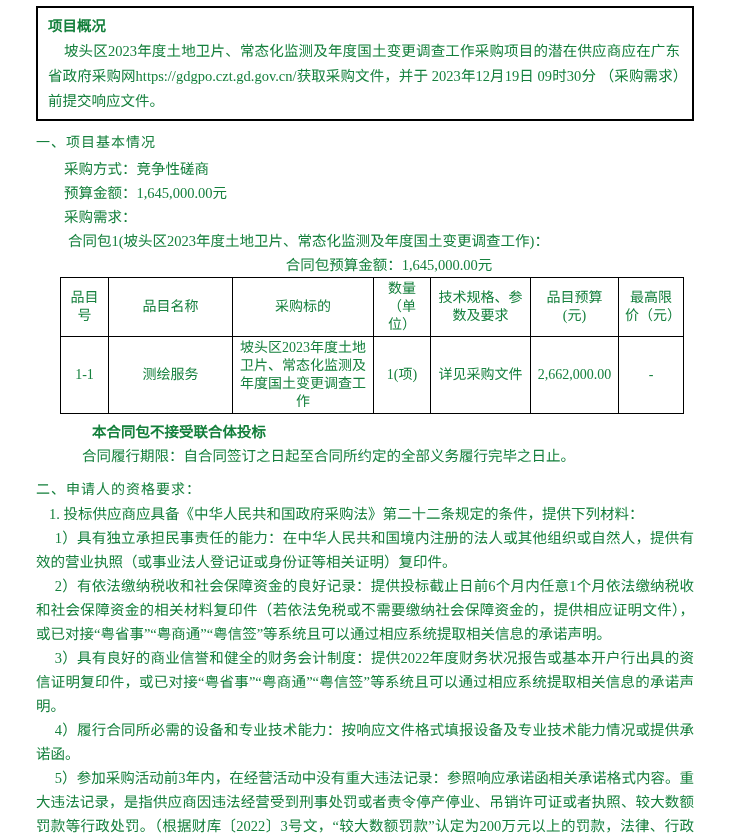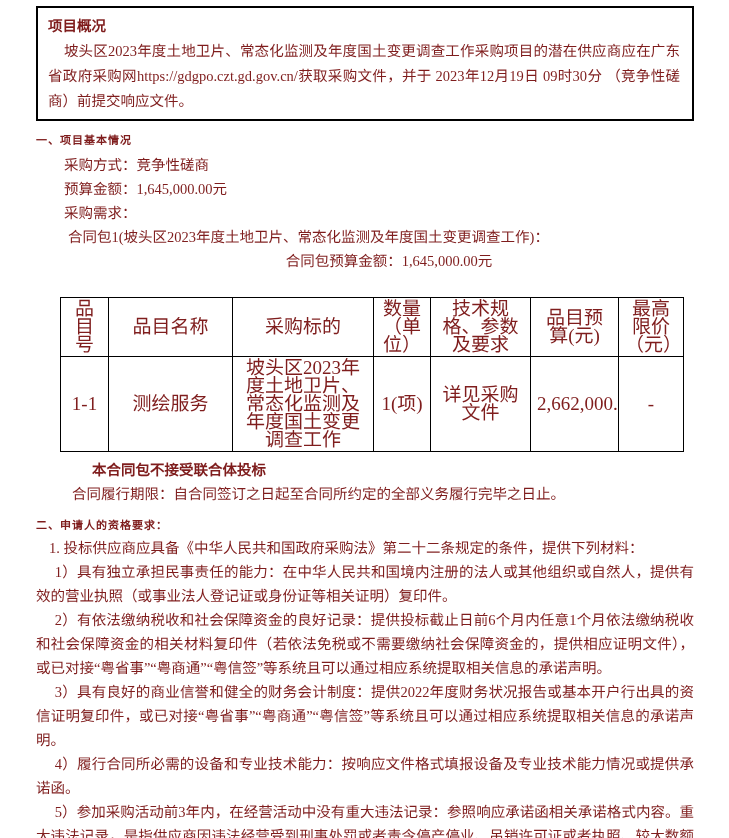--- a/index.html
+++ b/index.html
@@ -3,73 +3,73 @@
 <meta charset="utf-8">
 <style>
   html,body { margin:0; padding:0; background:#ffffff; }
   .page {
     position:relative;
     width:729px; height:838px;
     box-sizing:border-box;
     padding:6px 35px 0 36px;
     font-family:"Liberation Serif","DejaVu Serif",serif;
     font-size:14.5px;
-    color:#7f1d1d;
+    color:#15803d;
     overflow:hidden;
   }
   .overview-box {
     border:2px solid #000;
     padding:6px 12px 5px 10px;
     line-height:25px;
     text-align:justify;
   }
   .ov-title { font-weight:bold; }
   .ov-para { margin:0; text-indent:1.1em; }
   .sec-heading {
-    font-size:11px; font-weight:bold;
+    font-size:14px; font-weight:normal;
     margin:10px 0 6px 0;
     letter-spacing:1px;
   }
   .sec-heading.second { margin:10px 0 4px 0; }
   .field { margin-left:28px; line-height:24px; }
   .contract1 { margin-left:32px; line-height:24px; }
   .contract2 { margin-left:48px; line-height:24px;text-align:center; }
   table.items {
     border-collapse:collapse;
     table-layout:fixed;
     width:623px;
-    margin:24px 0 0 24px;
-    font-size:19px;
+    margin:0 0 0 24px;
+    font-size:14px;
   }
   table.items th, table.items td {
     border:1px solid #000;
     font-weight:normal;
     text-align:center;
     vertical-align:middle;
     padding:2px 6px;
     line-height:18px;
     box-sizing:border-box;
     overflow:hidden;
   }
   tr.hdr  { height:38px; }
   tr.data { height:54px; }
   td.num  { text-align:right; padding-right:8px; }
   .note1 { margin:6px 0 0 56px; line-height:24px;font-weight:bold; }
-  .note2 { margin-left:36px; line-height:24px; }
+  .note2 { margin-left:46px; line-height:24px; }
   .q-intro { margin:0; text-indent:0.9em; text-align:justify; line-height:24px; }
   .q-item  { margin:0; text-indent:1.3em; text-align:justify; line-height:24px; }
 </style>
 </head>
 <body>
 
 <div class="page">
 
   <div class="overview-box">
     <div class="ov-title">项目概况</div>
-    <p class="ov-para">坡头区2023年度土地卫片、常态化监测及年度国土变更调查工作采购项目的潜在供应商应在广东省政府采购网https://gdgpo.czt.gd.gov.cn/获取采购文件，并于 2023年12月19日 09时30分 （竞争性磋商）前提交响应文件。</p>
+    <p class="ov-para">坡头区2023年度土地卫片、常态化监测及年度国土变更调查工作采购项目的潜在供应商应在广东省政府采购网https://gdgpo.czt.gd.gov.cn/获取采购文件，并于 2023年12月19日 09时30分 （采购需求）前提交响应文件。</p>
   </div>
 
   <div class="sec-heading">一、项目基本情况</div>
 
   <div class="field">采购方式：竞争性磋商</div>
   <div class="field">预算金额：1,645,000.00元</div>
   <div class="field">采购需求：</div>
 
   <div class="contract1">合同包1(坡头区2023年度土地卫片、常态化监测及年度国土变更调查工作)：</div>
   <div class="contract2">合同包预算金额：1,645,000.00元</div>

